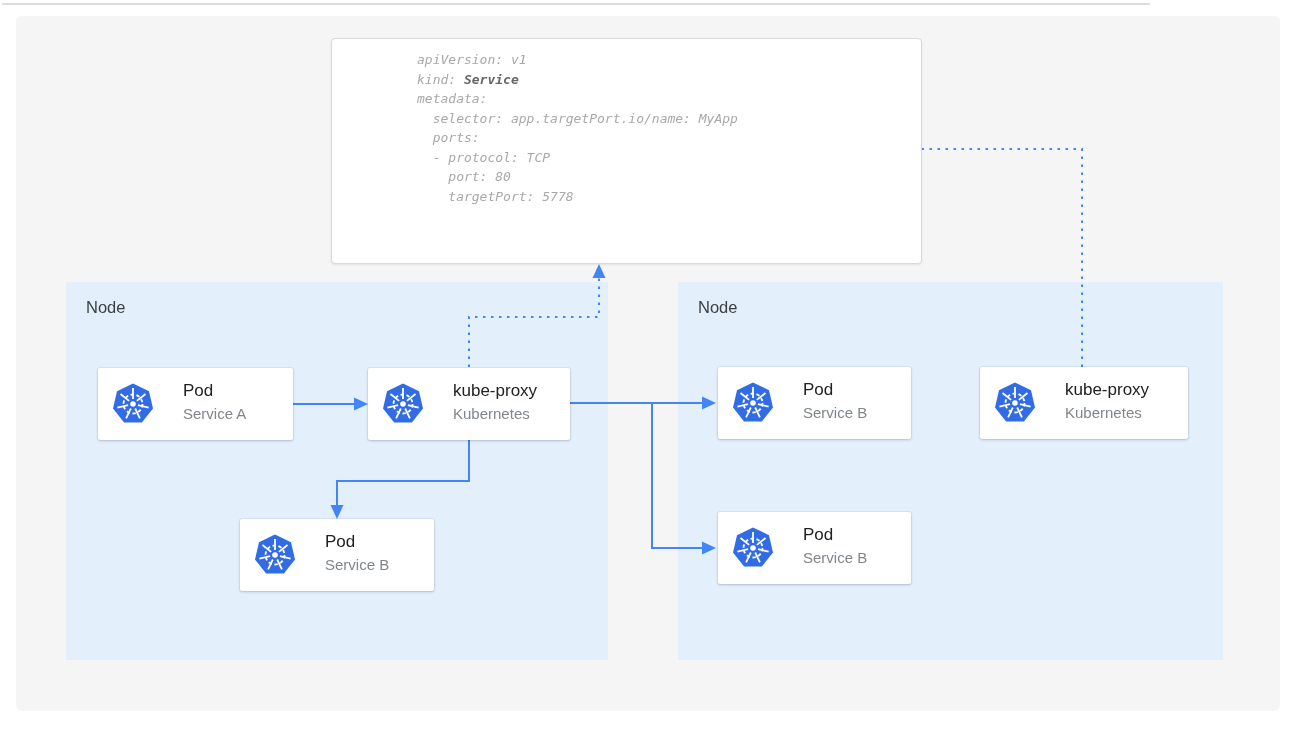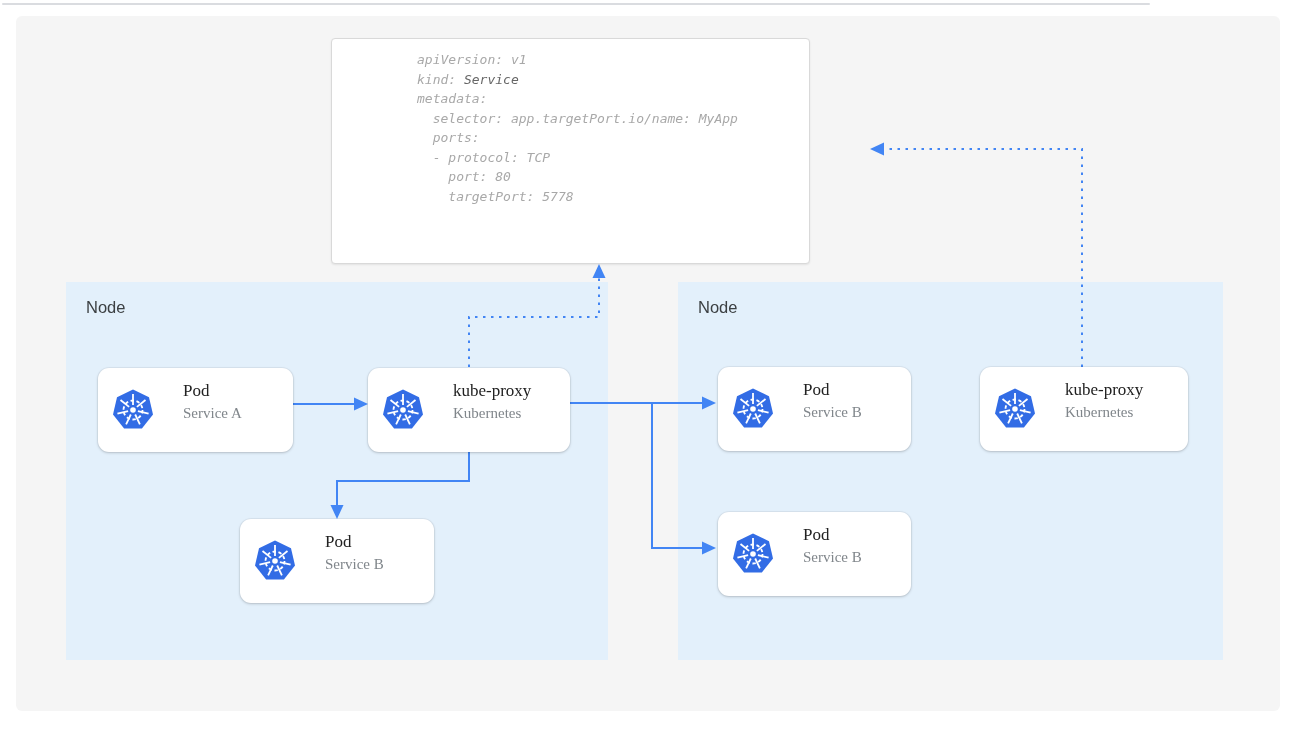--- a/index.html
+++ b/index.html
@@ -29,45 +29,44 @@
   }
   .node-left  { left: 66px;  width: 542px; }
   .node-right { left: 678px; width: 545px; }
   .node-label {
     position: absolute; left: 20px; top: 15px;
     font-size: 16.5px; line-height: 20px;
     color: var(--node-label, #3c4043);
   }
   .yaml-card {
     position: absolute; left: 331px; top: 38px;
-    width: 479px; height: 226px;
+    width: 591px; height: 226px;
     box-sizing: border-box;
     background: #ffffff;
     border: 1px solid var(--yaml-border, #d9d9d9);
     border-radius: 4px;
     box-shadow: 0 1px 2px rgba(0,0,0,0.08);
     padding: 11px 0 16px 85px;
   }
   .code-line {
     font-family: "DejaVu Sans Mono", "Liberation Mono", monospace;
     font-style: italic;
     font-size: 13px; line-height: 19.5px;
     color: var(--code-text, #a8a8a8);
     white-space: pre;
   }
   .code-line .b {
-    font-weight: normal;
+    font-weight: bold;
     color: var(--code-bold, #666666);
   }
   .card {
-    position: absolute; height: 84px;
+    position: absolute; height: 72px;
     background: #ffffff;
-    border-radius: 11px;
+    border-radius: 2px;
     box-shadow: 0 0 0 1px rgba(0,0,0,0.04), 0 1px 3px rgba(0,0,0,0.18);
-    font-family: Liberation Serif, serif;
   }
   .k8s-icon {
     position: absolute; left: 13px; top: 50%;
     width: 44px; height: 44px;
     transform: translateY(-50%);
   }
   .card-text { position: absolute; left: 85px; top: 11px; }
   .card-title {
     font-size: 17px; line-height: 24px;
     color: var(--card-title, #212121);

